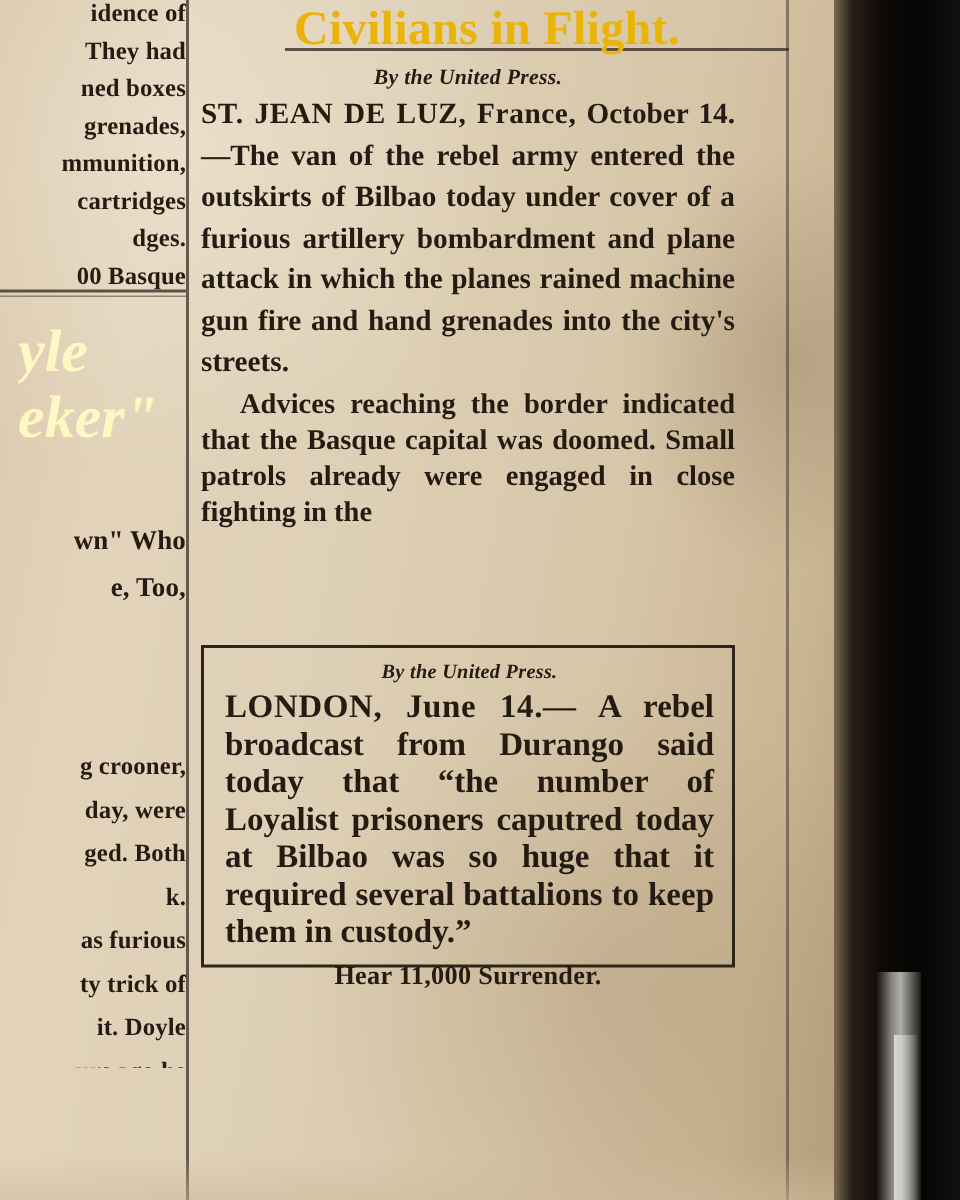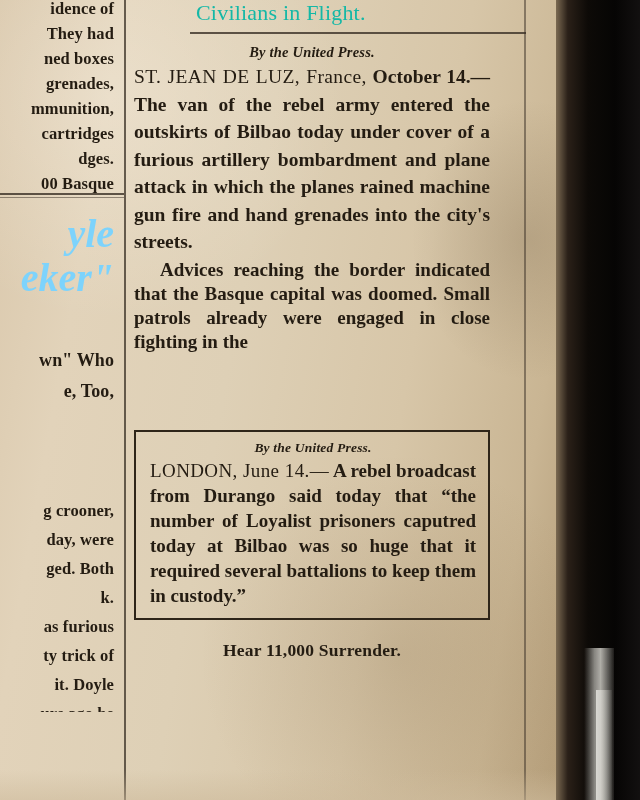--- a/index.html
+++ b/index.html
@@ -72,21 +72,21 @@
   }
   .rule-h {
     position: absolute;
     background: #3a3026;
     opacity: .8;
   }
 
   
   .col-left {
     position: absolute;
-    left: 2px;
+    left: 12px;
     top: 0;
     width: 118px;
     height: 712px;
     overflow: hidden;
     color: #241c12;
   }
   .lefttext {
     font-family: "Liberation Serif", serif;
     font-size: 16.5px;
     line-height: 25px;
@@ -96,34 +96,33 @@
     letter-spacing: .1px;
   }
   .left-frag { display: block; white-space: nowrap; }
 
   .big-head {
     font-family: "Liberation Serif", serif;
     font-weight: 700;
     font-style: italic;
     font-size: 40px;
     line-height: 44px;
-    text-align: right;
     padding-right: 6px;
-    color: #7dd3fc;
+    color: #fef9c3;
     white-space: nowrap;
   }
 
   .headline {
     position: absolute;
     left: 196px;
     top: 0px;
     width: 330px;
-    font-size: 22px;
-    font-weight: 400;
-    color: #14b8a6;
+    font-size: 32px;
+    font-weight: 700;
+    color: #eab308;
     letter-spacing: .2px;
   }
 
   .col-main {
     position: absolute;
     left: 134px;
     top: 44px;
     width: 356px;
     color: #241c12;
   }
@@ -137,21 +136,21 @@
   }
   .body {
     font-size: 19.5px;
     line-height: 27.5px;
     text-align: justify;
     text-justify: inter-word;
     font-weight: 600;
     letter-spacing: 0px;
   }
   .body .lead {
-    font-weight: 400;
+    font-weight: 700;
     letter-spacing: .4px;
   }
   .indent { text-indent: 26px; }
   .small-body {
     font-size: 19px;
     line-height: 24px;
     font-weight: 600;
     text-align: justify;
   }
 
@@ -161,21 +160,21 @@
     left: 134px;
     top: 430px;
     width: 356px;
     border: 2px solid #2e2519;
     box-sizing: border-box;
     padding: 8px 12px 10px 14px;
     color: #241c12;
   }
   .boxed .byline { font-size: 13.5px; }
   .boxed .body {
-    font-size: 19px;
+    font-size: 22px;
     line-height: 25px;
     font-weight: 700;
   }
 
   .subhead {
     font-size: 17.5px;
     font-weight: 700;
     text-align: center;
     margin: 10px 0 2px 0;
     letter-spacing: .2px;

